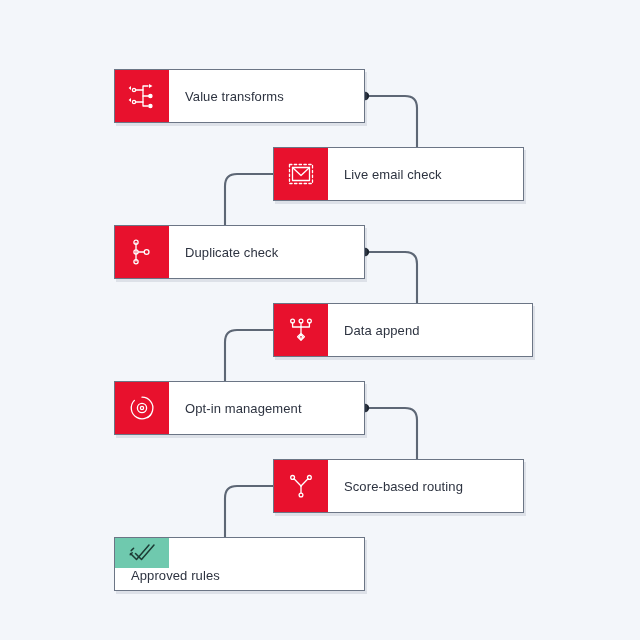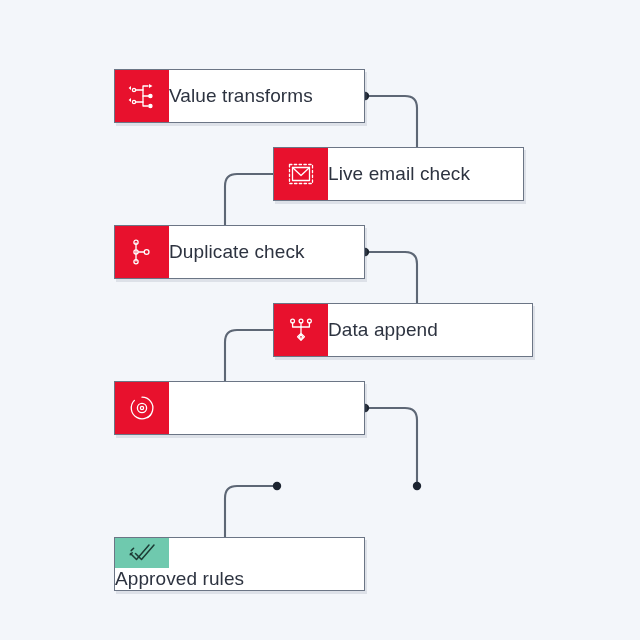--- a/index.html
+++ b/index.html
@@ -43,22 +43,23 @@
     align-items: center;
     justify-content: center;
     box-sizing: border-box;
   }
   .node-icon svg {
     display: block;
   }
   .node-label {
     display: flex;
     align-items: center;
+    padding-left: 16px;
     padding-right: 12px;
-    font-size: 19px;
+    font-size: 13px;
     color: #2d3340;
     letter-spacing: 0.1px;
     white-space: nowrap;
   }
 </style>
 </head>
 <body>
 
 <div id="canvas">
 
@@ -149,22 +150,36 @@
 
   <div class="node" style="left:114px; top:381px; width:251px;">
     <div class="node-icon" style="background:#e8112d;">
       <svg width="30" height="30" viewBox="0 0 30 30" fill="none" stroke="#ffffff" stroke-width="1.3" stroke-linecap="round" stroke-linejoin="round">
         <path d="M15,4.2 A10.8,10.8 0 1,1 7.4,7.4"></path>
         <path d="M23.6,22.1 A10.8,10.8 0 0,1 20.4,24.6"></path>
         <circle cx="15" cy="15" r="4.6"></circle>
         <circle cx="15" cy="15" r="1.6"></circle>
       </svg>
     </div>
+    <div class="node-label">Opt-in management</div>
   </div>
 
+  <div class="node" style="left:273px; top:459px; width:251px;">
+    <div class="node-icon" style="background:#e8112d;">
+      <svg width="30" height="30" viewBox="0 0 30 30" fill="none" stroke="#ffffff" stroke-width="1.3" stroke-linecap="round" stroke-linejoin="round">
+        <circle cx="6.6" cy="6.4" r="1.9"></circle>
+        <circle cx="23.4" cy="6.4" r="1.9"></circle>
+        <circle cx="15" cy="24" r="1.9"></circle>
+        <path d="M8,7.8 L15,15"></path>
+        <path d="M22,7.8 L15,15"></path>
+        <path d="M15,15 V22.1"></path>
+      </svg>
+    </div>
+    <div class="node-label">Score-based routing</div>
+  </div>
 
   <div class="node" style="left:114px; top:537px; width:251px;flex-direction:column;">
     <div class="node-icon" style="background:#6fc9ae;">
       <svg width="30" height="30" viewBox="0 0 30 30" fill="none" stroke="#1c3b35" stroke-width="1.5" stroke-linecap="round" stroke-linejoin="round">
         <path d="M3.5,15.5 L9.5,21.5 L22,7"></path>
         <path d="M8.5,15.5 L14.5,21.5 L27,7"></path>
         <path d="M4.2,12.6 L6.6,10.2"></path>
         <path d="M3.2,16.8 L5.2,14.8"></path>
       </svg>
     </div>

